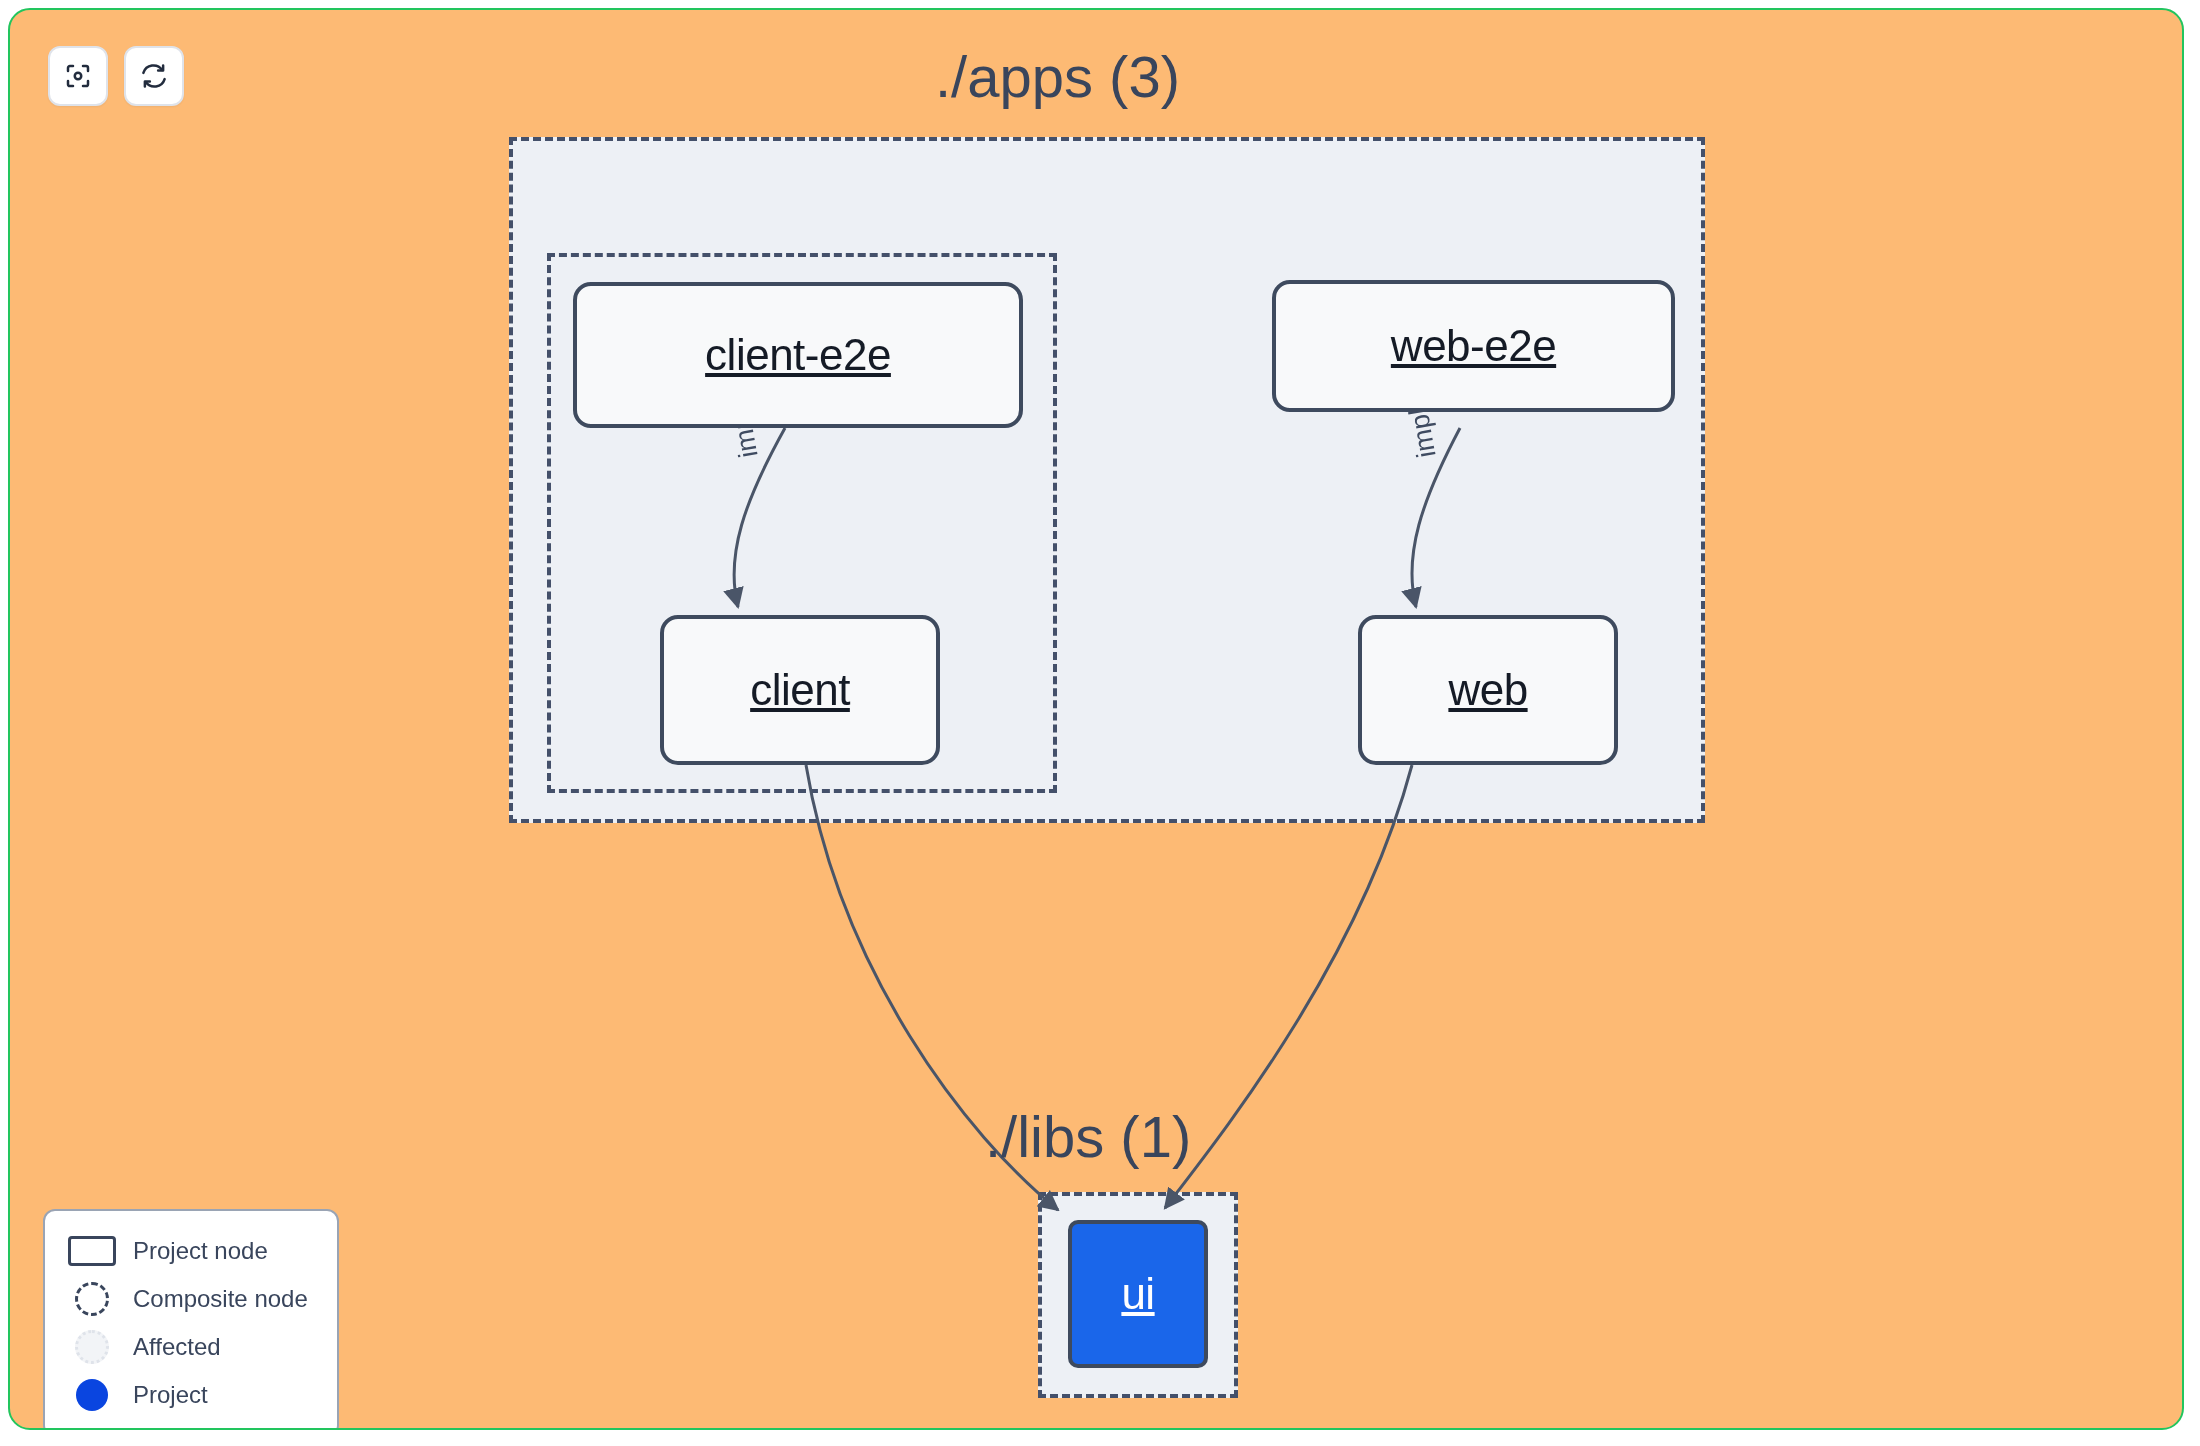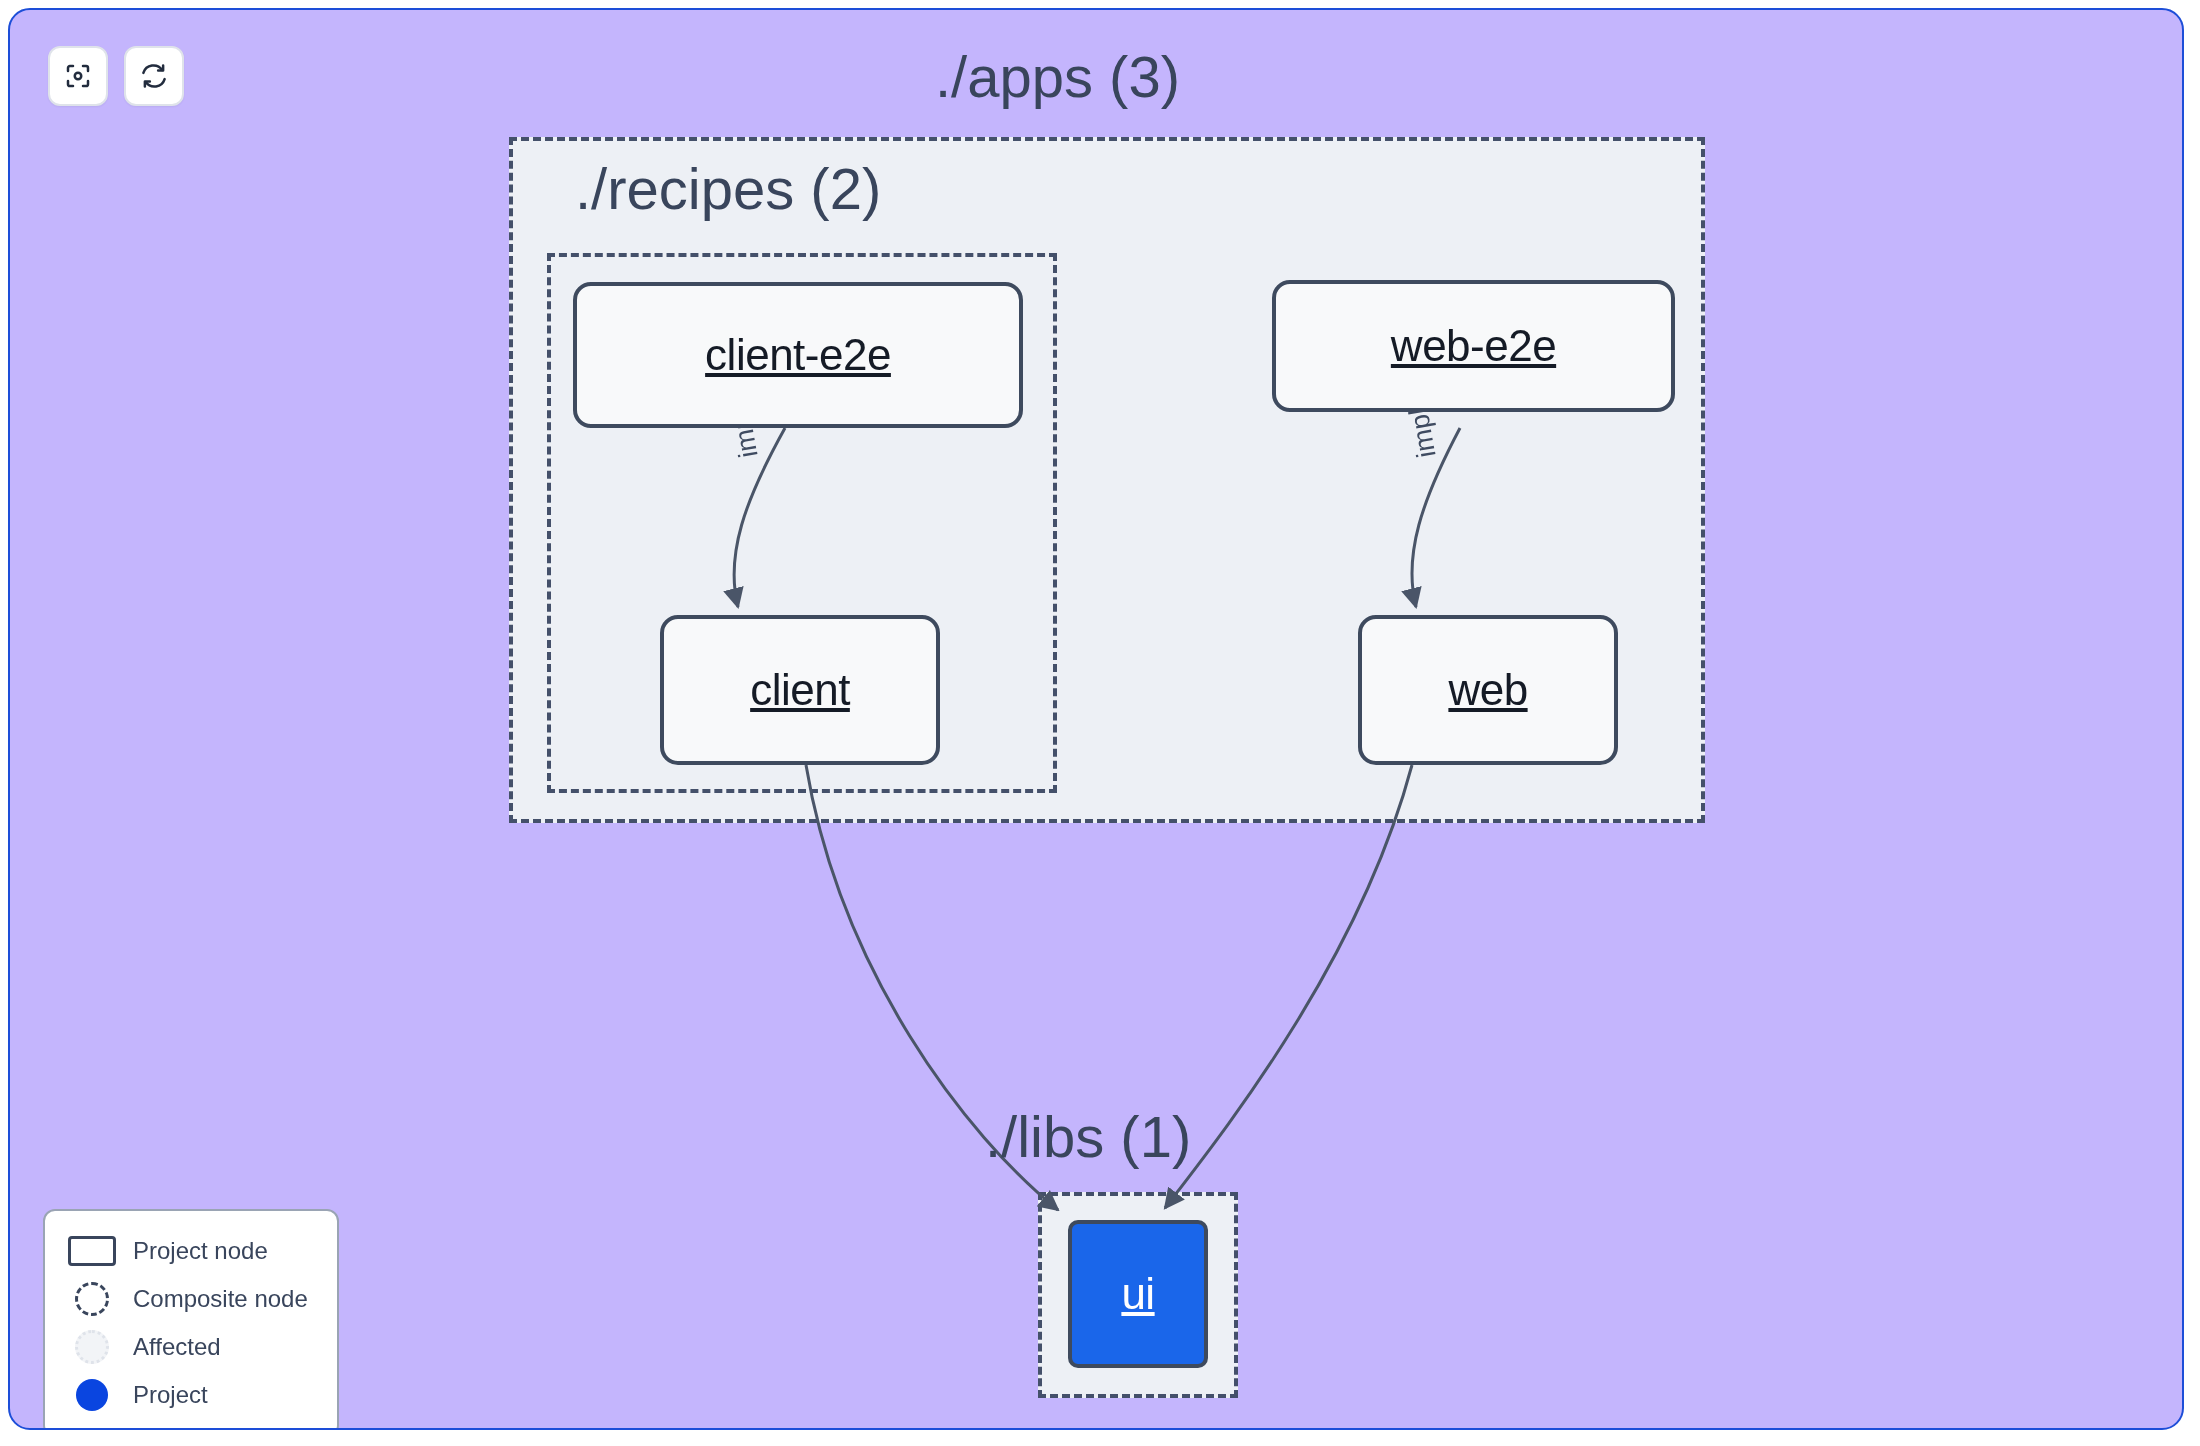--- a/index.html
+++ b/index.html
@@ -15,23 +15,23 @@
     background: #ffffff;
     overflow: hidden;
   }
   
   #page-frame {
     position: absolute;
     left: 8px;
     top: 8px;
     width: 2176px;
     height: 1422px;
-    border: 2px solid #1d4ed8;
+    border: 2px solid #22c55e;
     border-radius: 22px;
-    background: #c4b5fd;
+    background: #fdba74;
     box-sizing: border-box;
   }
   #canvas {
     position: absolute;
     inset: 0;
     overflow: hidden;
   }
 
   
   #toolbar {
@@ -180,21 +180,20 @@
 <div id="stage">
   <div id="page-frame">
     <div id="canvas">
 
       <div id="graph">
 
         <div class="group-box" style="left:499px; top:127px; width:1196px; height:686px;"></div>
         <div class="group-label" style="left:925px; top:38px;">./apps (3)</div>
 
         <div class="group-box nested" style="left:537px; top:243px; width:510px; height:540px;"></div>
-        <div class="group-label" style="left:565px; top:150px;">./recipes (2)</div>
 
         <div class="group-box" style="left:1028px; top:1182px; width:200px; height:206px;"></div>
         <div class="group-label" style="left:975px; top:1098px;">./libs (1)</div>
 
         <svg id="edges" width="2176" height="1422" viewBox="0 0 2176 1422">
           <defs>
             <marker id="arrow" viewBox="0 0 10 10" refX="9" refY="5" markerWidth="7" markerHeight="7" orient="auto-start-reverse">
               <path d="M 0 0 L 10 5 L 0 10 z" fill="#4a5568"></path>
             </marker>
           </defs>

